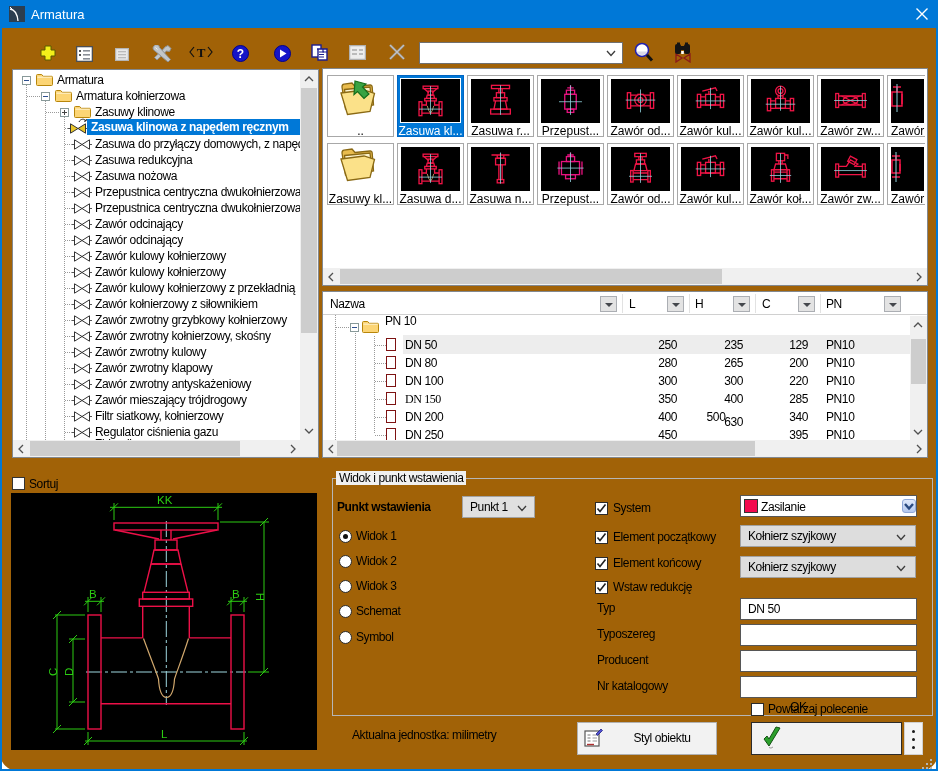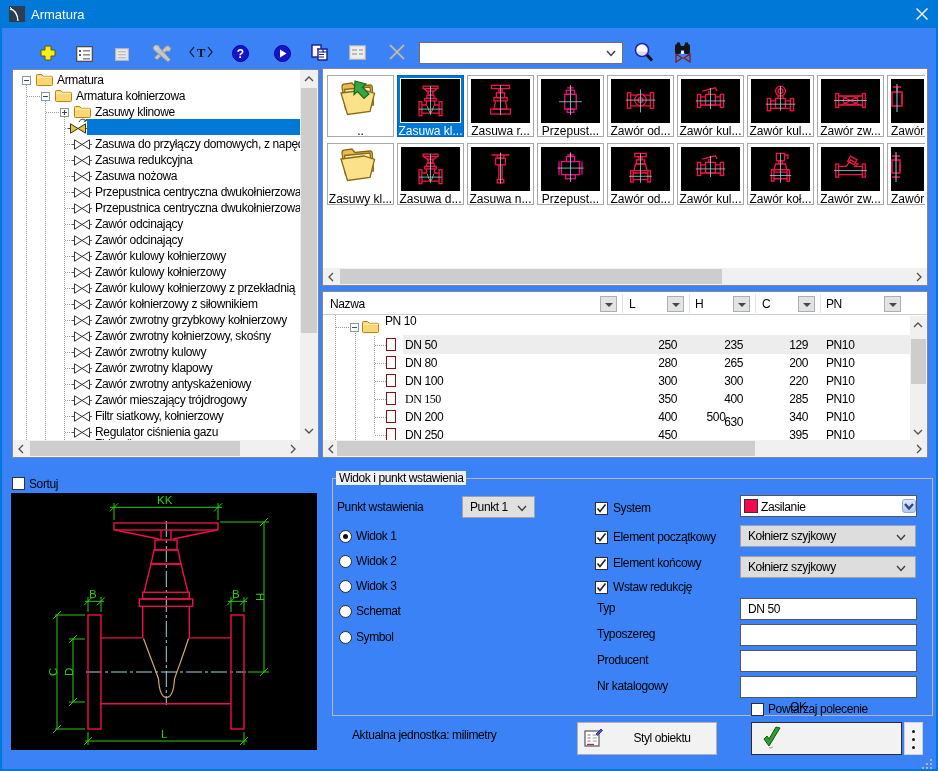--- a/index.html
+++ b/index.html
@@ -1,17 +1,17 @@
 <!DOCTYPE html>
 <html><head>
 <meta charset="utf-8">
 <style>
   html,body{margin:0;padding:0;}
   body{width:938px;height:771px;overflow:hidden;font-family:"Liberation Sans",sans-serif;}
-  .win{position:absolute;left:0;top:0;width:938px;height:771px;background:#3b82f6;}
+  .win{position:absolute;left:0;top:0;width:938px;height:771px;background:#a16207;border-radius:18px;}
   .abs{position:absolute;}
   .bord{position:absolute;background:#0078d7;}
   .titlebar{position:absolute;left:0;top:0;width:938px;height:28px;background:#0078d7;}
   .title-text{position:absolute;left:31px;top:7px;font-size:13px;color:#fff;}
   .panel{position:absolute;background:#fff;border:1px solid #82888f;box-sizing:border-box;}
   .treerow{position:absolute;font-size:12px;color:#000;white-space:nowrap;letter-spacing:-0.35px;}
   .lbl{position:absolute;font-size:12px;letter-spacing:-0.4px;color:#000;white-space:nowrap;}
   .celllabel{position:absolute;font-size:12px;color:#000;text-align:center;white-space:nowrap;overflow:hidden;}
   .ddbtn{position:absolute;width:17px;height:16px;background:#e3e3e3;border:1px solid #abaeb3;box-sizing:border-box;}
   .ddbtn:after{content:"";position:absolute;left:4px;top:6px;border-left:4px solid transparent;border-right:4px solid transparent;border-top:4px solid #44474c;}
@@ -154,20 +154,21 @@
         <path d="M1.4 4.6 h14.2 v-0.9 h-14.2 z" fill="#fff8e0"></path>
       </svg>
   <div class="treerow" style="left:82px;top:34px;line-height:16px;">Zasuwy klinowe</div>
   <div class="abs" style="left:52px;top:58px;width:8px;height:1px;background-image:repeating-linear-gradient(to right,#9a9a9a 0 1px,transparent 1px 2px);"></div>
   <svg class="abs" style="left:55px;top:48px;" width="21" height="16" viewBox="0 0 21 16">
         <path d="M0 10.5 h2 M18 10.5 h2" stroke="#444" stroke-width="0.9"></path>
         <path d="M2.5 5.8 L2.5 15.2 L10 10.5 z M17.5 5.8 L17.5 15.2 L10 10.5 z" fill="#e8c52a" stroke="#333" stroke-width="1"></path>
         <path d="M11 4 C12.5 0.5 16.5 0.5 18 3 M18 3 l0.4 -2 M18 3 l-2 0.2" stroke="#222" fill="none" stroke-width="1"></path>
       </svg>
   <div class="abs" style="left:74px;top:49px;width:226px;height:16px;background:#0078d7;"></div>
+  <div class="treerow" style="left:78px;top:49px;line-height:16px;font-weight:bold;color:#fff;">Zasuwa klinowa z napędem ręcznym</div>
   <div class="abs" style="left:52px;top:74px;width:8px;height:1px;background-image:repeating-linear-gradient(to right,#9a9a9a 0 1px,transparent 1px 2px);"></div>
   <svg class="abs" style="left:59px;top:69px;" width="20" height="11" viewBox="0 0 20 11">
         <path d="M0 5.5 h2 M18 5.5 h2" stroke="#444" stroke-width="0.9"></path>
         <path d="M2.5 0.8 L2.5 10.2 L10 5.5 z M17.5 0.8 L17.5 10.2 L10 5.5 z" fill="#fff" stroke="#333" stroke-width="1"></path>
       </svg>
   <div class="treerow" style="left:82px;top:66px;line-height:16px;">Zasuwa do przyłączy domowych, z napędem</div>
   <div class="abs" style="left:52px;top:90px;width:8px;height:1px;background-image:repeating-linear-gradient(to right,#9a9a9a 0 1px,transparent 1px 2px);"></div>
   <svg class="abs" style="left:59px;top:85px;" width="20" height="11" viewBox="0 0 20 11">
         <path d="M0 5.5 h2 M18 5.5 h2" stroke="#444" stroke-width="0.9"></path>
         <path d="M2.5 0.8 L2.5 10.2 L10 5.5 z M17.5 0.8 L17.5 10.2 L10 5.5 z" fill="#fff" stroke="#333" stroke-width="1"></path>
@@ -800,21 +801,21 @@
 <text x="36" y="183" transform="rotate(-90 41 178)">C</text>
 <text x="52" y="183" transform="rotate(-90 57 178)">D</text>
 <text x="150" y="245">L</text>
 </g>
 </svg>
     </div>
 
   <div class="abs" style="left:332px;top:478px;width:601px;height:238px;border:1px solid #b6b6b6;box-sizing:border-box;"></div>
   <div class="lbl" style="left:336px;top:471px;background:#f0f0f0;padding:0 3px;">Widok i punkt wstawienia</div>
 
-  <div class="lbl" style="left:337px;top:500px;">Punkt wstawienia</div>
+  <div class="lbl" style="left:337px;top:500px;font-weight:bold;">Punkt wstawienia</div>
   <div class="combo-gray" style="left:462px;top:496px;width:73px;height:22px;line-height:20px;"><span style="padding-left:7px;">Punkt 1</span><svg width="10" height="7" viewBox="0 0 10 7" style="position:absolute;right:7px;top:8px;">
         <path d="M1 1 L5 5.5 L9 1" stroke="#3c3c3c" stroke-width="1.3" fill="none"></path>
       </svg></div>
   <div class="radio" style="left:339px;top:529.5px;border-color:#2b2b2b;">
       <div class="abs" style="left:3px;top:3px;width:5px;height:5px;background:#111;border-radius:50%;"></div>
     </div>
   <div class="lbl" style="left:356px;top:528.5px;">Widok 1</div>
   <div class="radio" style="left:339px;top:554.5px;border-color:#2b2b2b;"></div>
   <div class="lbl" style="left:356px;top:553.5px;">Widok 2</div>
   <div class="radio" style="left:339px;top:579.5px;border-color:#2b2b2b;"></div>

